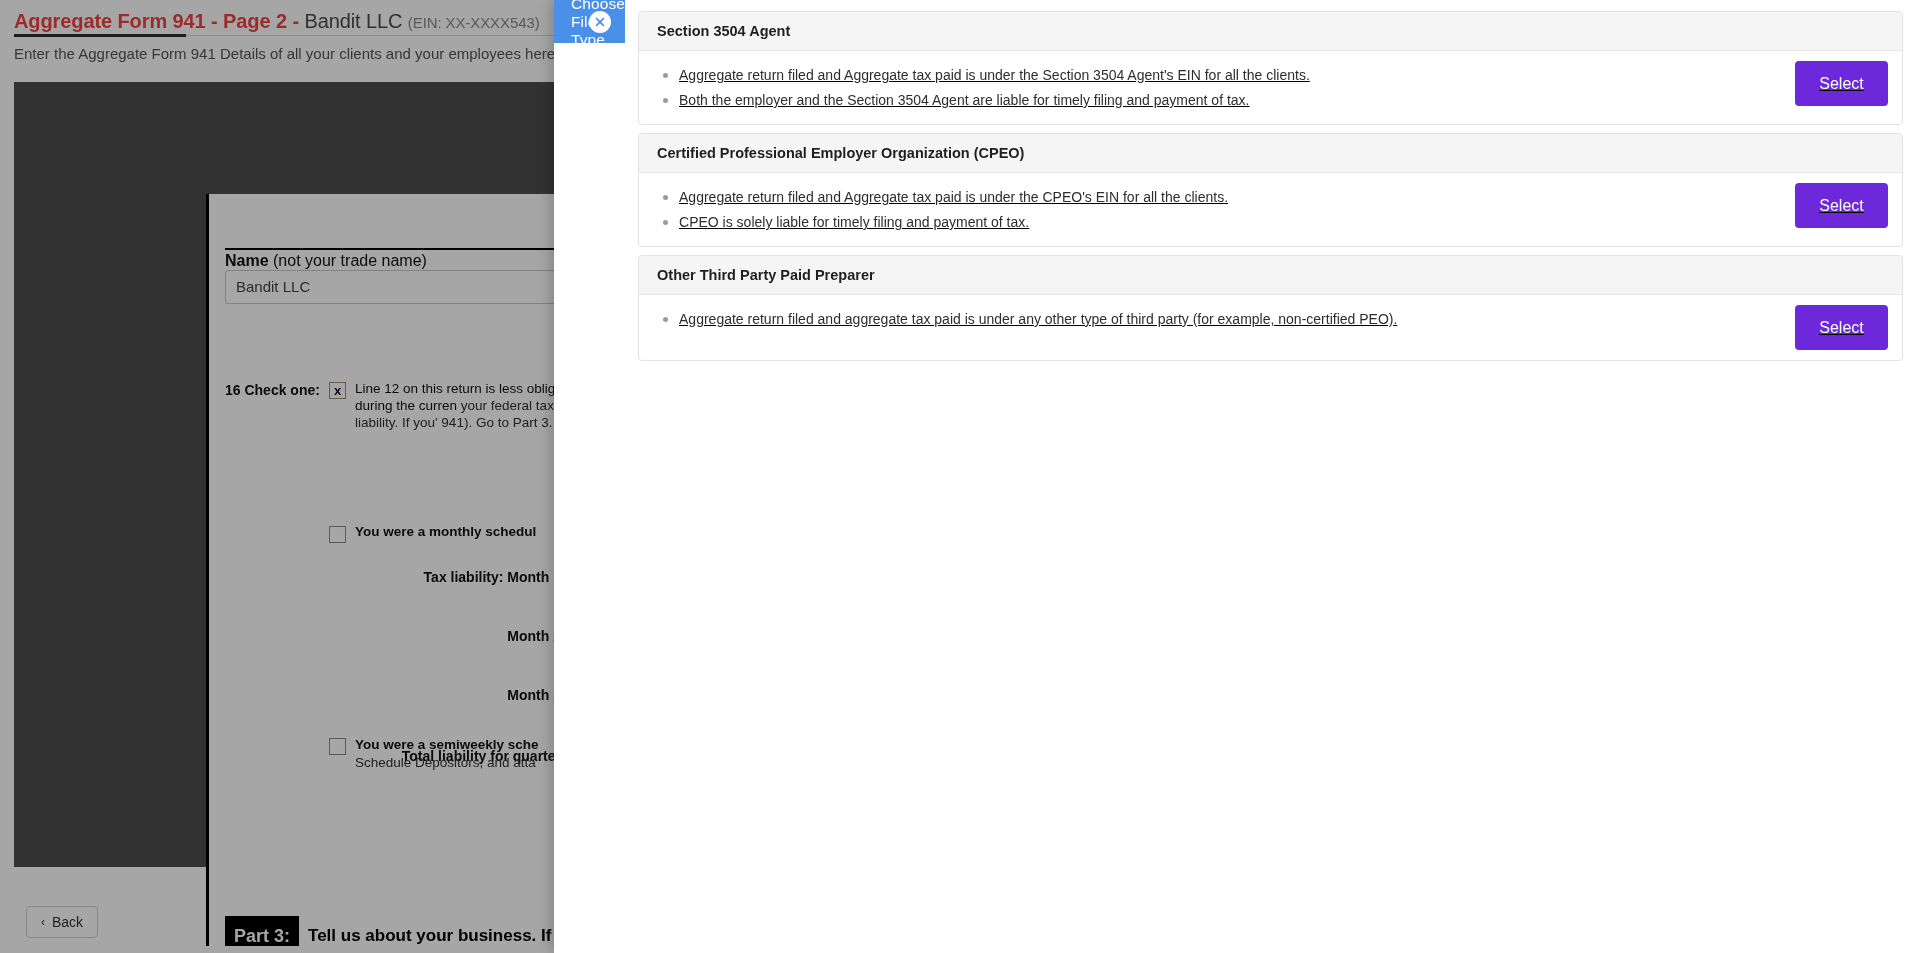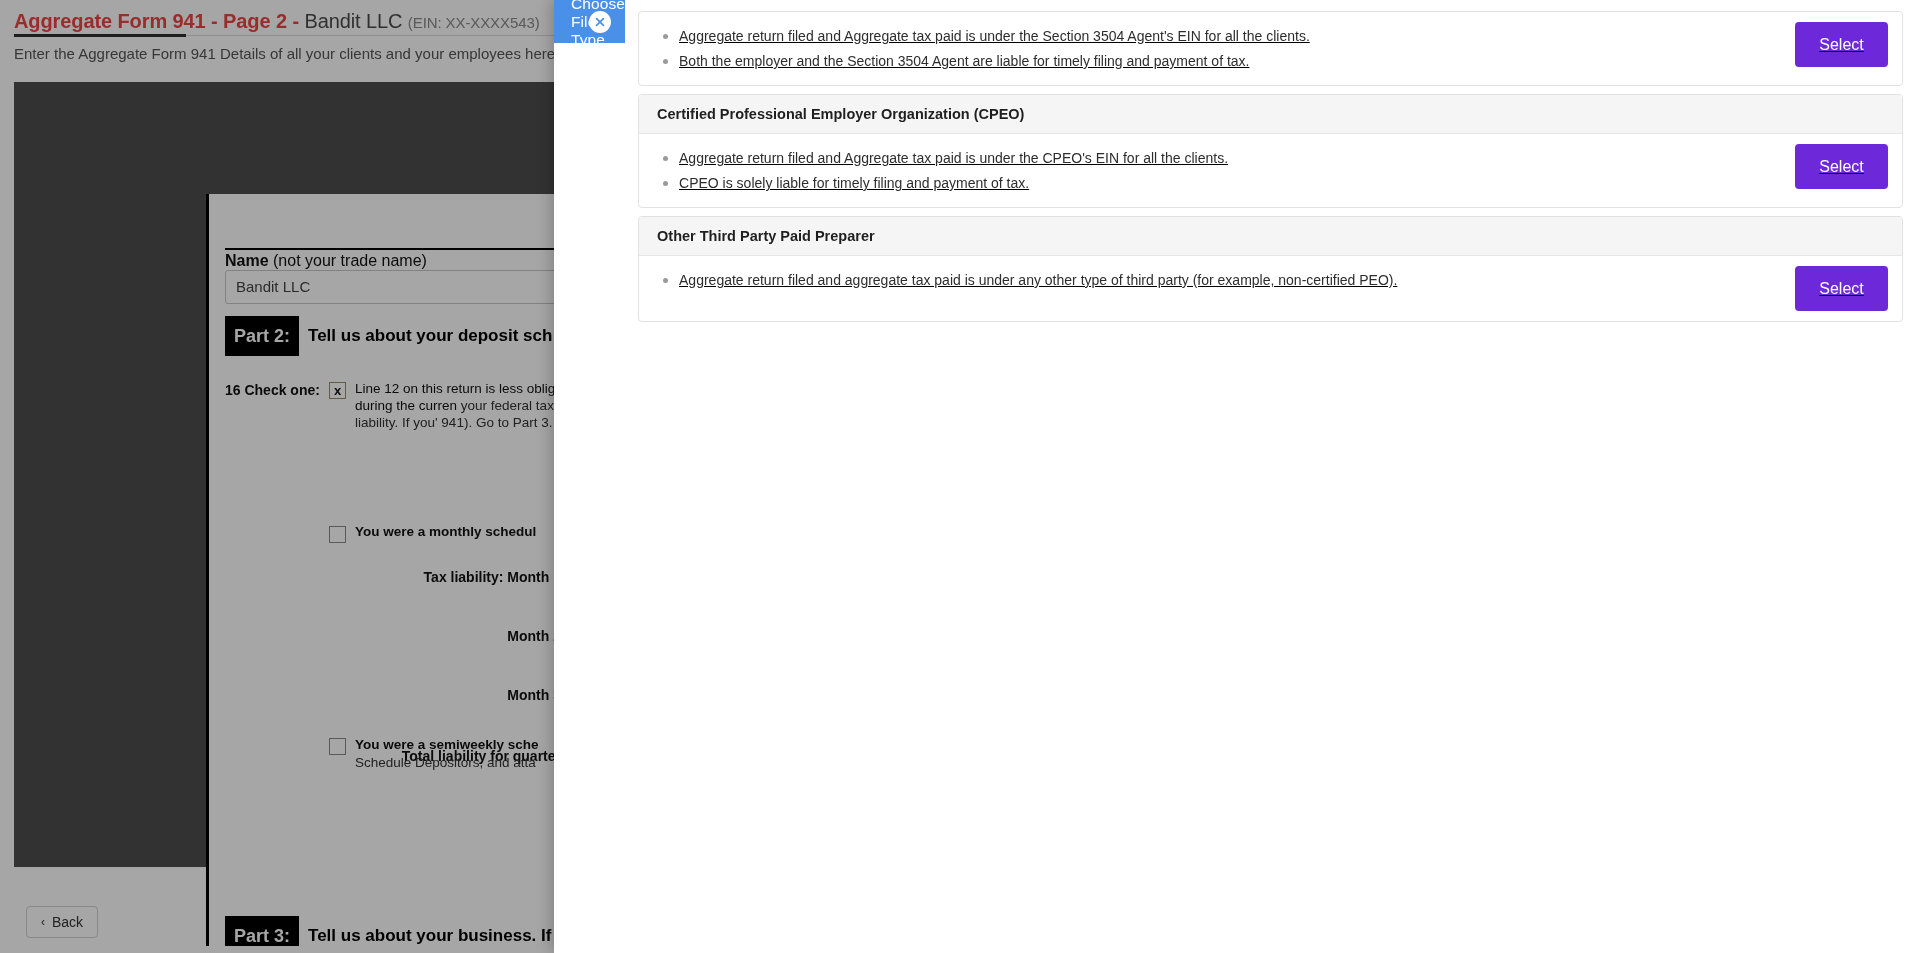--- a/index.html
+++ b/index.html
@@ -321,24 +321,20 @@
     <div class="form-sheet">
       <div class="sheet-inner">
 
         <div class="sheet-toprule"></div>
 
         <div class="sheet-name-label">
           <b>Name</b><span> (not your trade name)</span>
         </div>
         <div class="sheet-name-input">Bandit LLC</div>
 
-        <div class="part-band" id="part2-band">
-          <div class="part-tag">Part 2:</div>
-          <div class="part-text">Tell us about your deposit sch</div>
-        </div>
 
         <div class="check-label">16 Check one:</div>
         <div class="cb" id="cb16">x</div>
         <div class="opt16-text">
           <span class="bold">Line 12 on this return is less obligation during the curren</span>
           <span class="norm">your federal tax liability. If you' 941). Go to Part 3.</span>
         </div>
 
 
         <div class="cb plain" id="cb-monthly"></div>
@@ -381,20 +377,21 @@
       <svg width="14" height="14" viewBox="0 0 14 14" aria-hidden="true">
         <line x1="3.6" y1="3.6" x2="10.4" y2="10.4" stroke="#4a90e8" stroke-width="1.7" stroke-linecap="round"></line>
         <line x1="10.4" y1="3.6" x2="3.6" y2="10.4" stroke="#4a90e8" stroke-width="1.7" stroke-linecap="round"></line>
       </svg>
     </div>
   </div>
 
   <div class="modal-body">
 
     <div class="filer-card">
+      <div class="card-head">Section 3504 Agent</div>
       <div class="card-body">
         <ul class="bullets">
           <li>Aggregate return filed and Aggregate tax paid is under the Section 3504 Agent's EIN for all the clients.</li>
           <li>Both the employer and the Section 3504 Agent are liable for timely filing and payment of tax.</li>
         </ul>
         <button class="select-btn">Select</button>
       </div>
     </div>
 
     <div class="filer-card">

